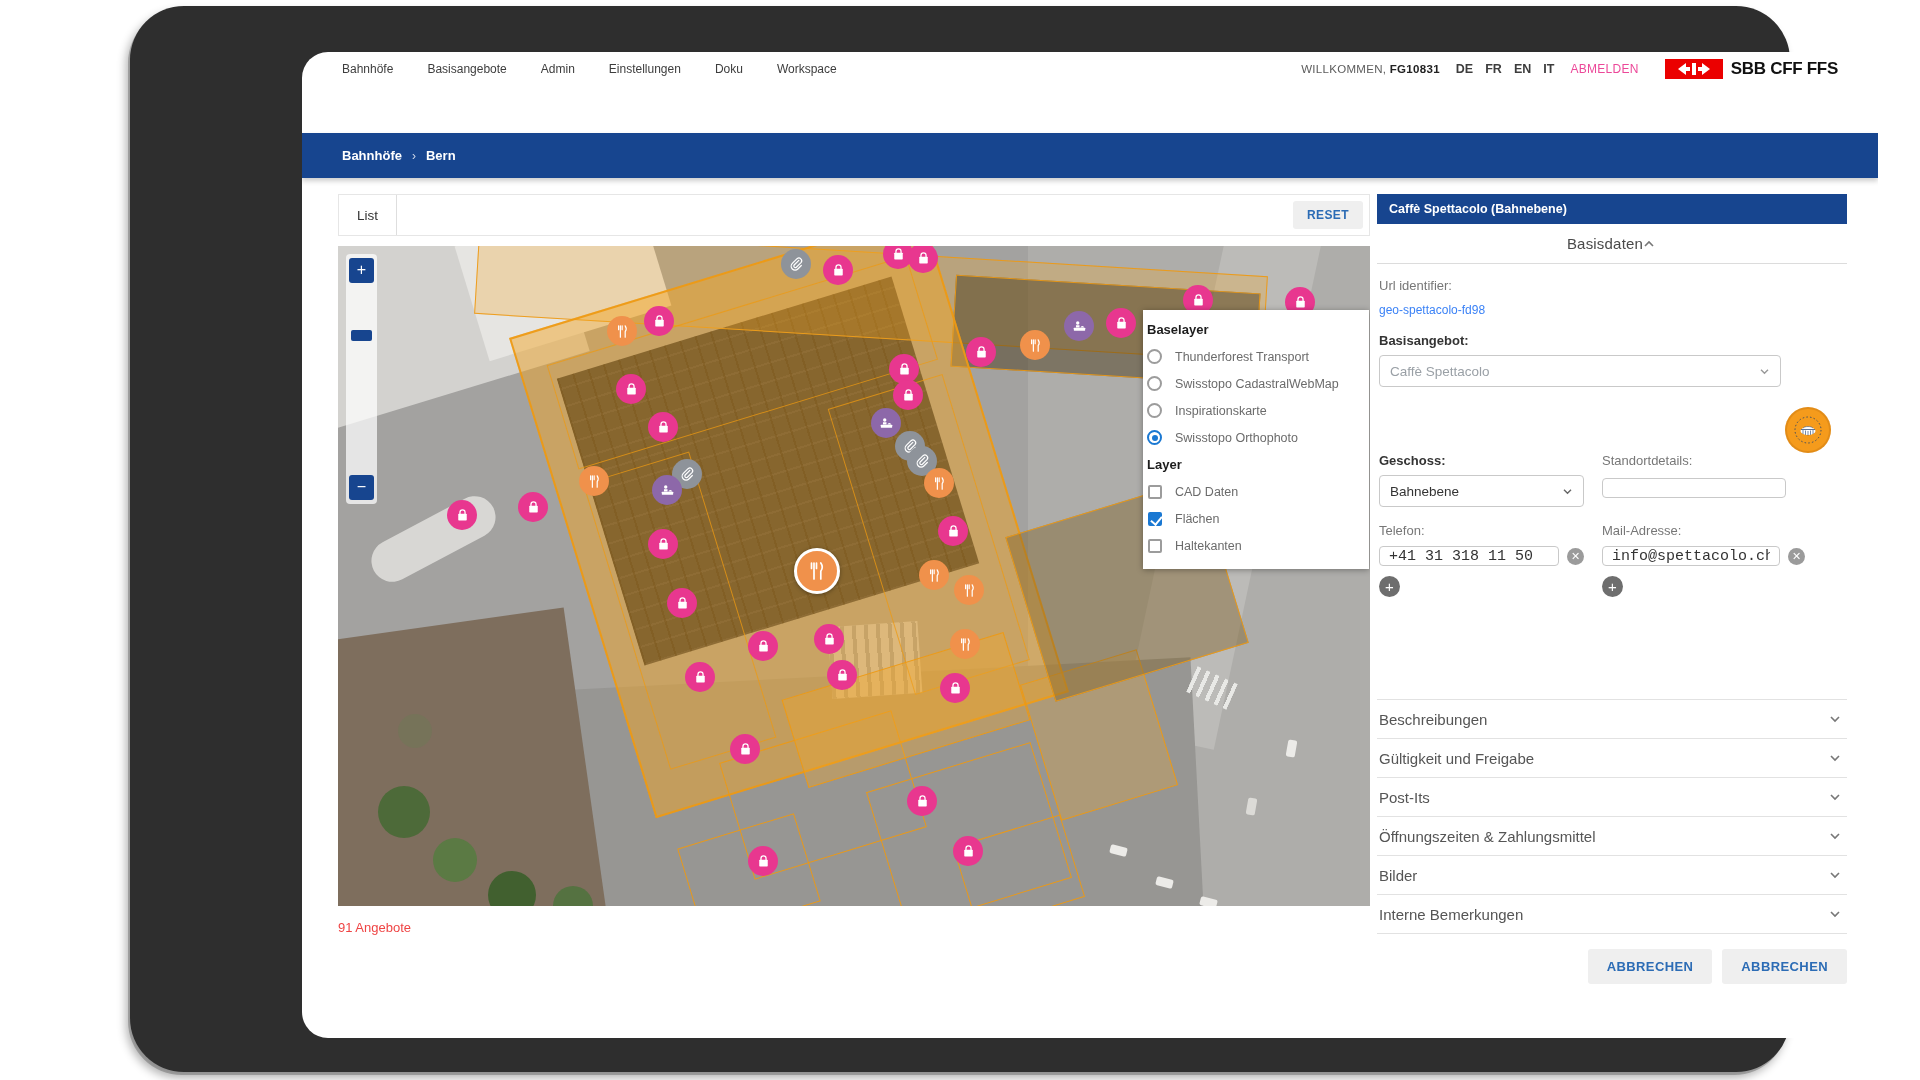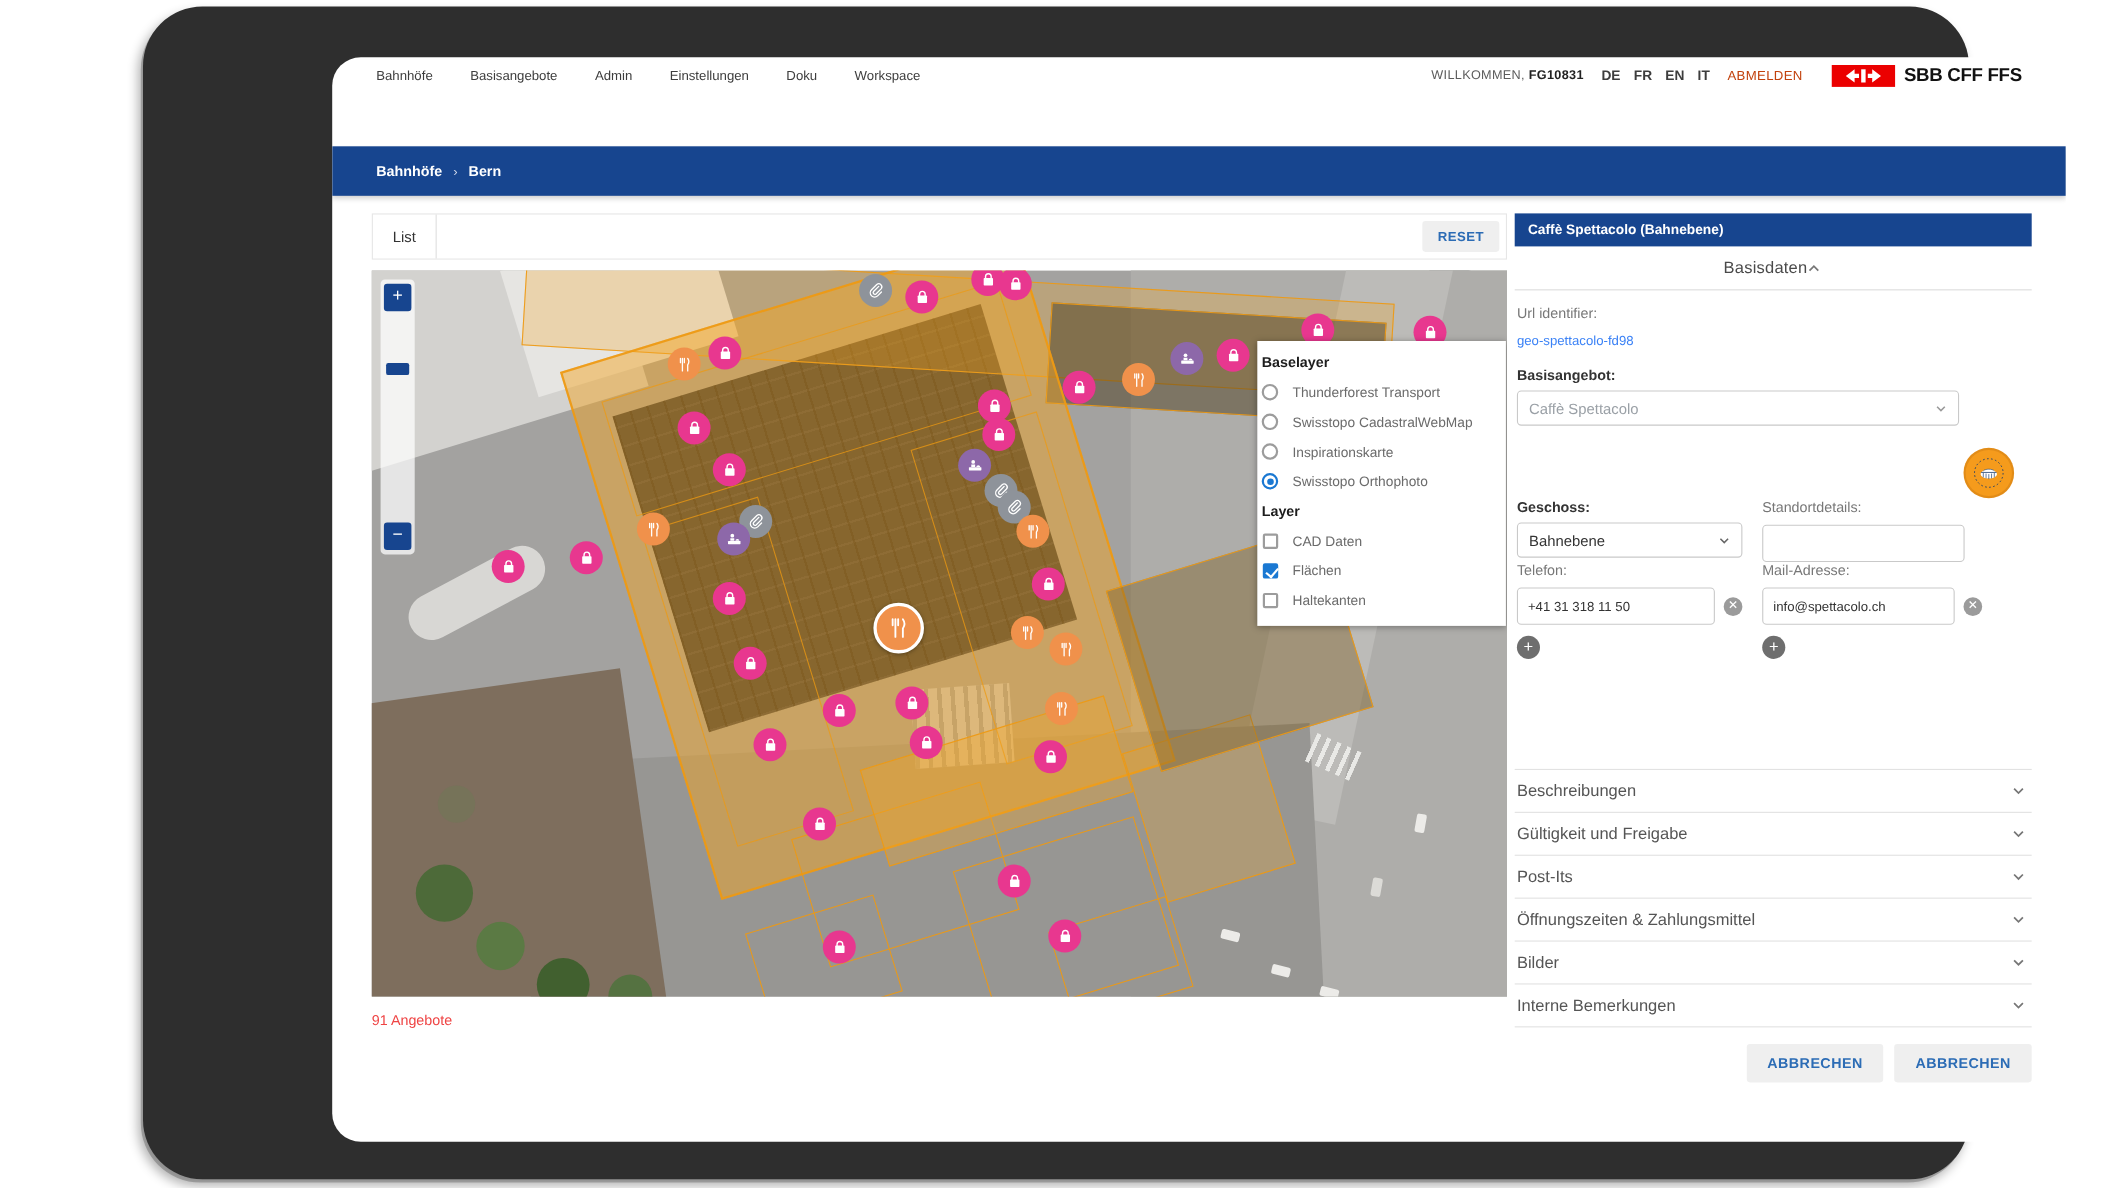--- a/index.html
+++ b/index.html
@@ -15,21 +15,21 @@
   
   .nav1 { position:absolute; left:0; top:0; width:100%; height:34px; display:flex; align-items:center;
           justify-content:space-between; padding:0 40px; }
   .main-nav { display:flex; gap:34px; }
   .nav-link { font-size:12px; color:#3d3d3d; cursor:pointer; }
   .nav-right { display:flex; align-items:center; gap:16px; }
   .welcome { font-size:11.5px; color:#5c5c5c; letter-spacing:.3px; }
   .welcome b { color:#222; }
   .langs { display:flex; gap:12px; align-items:center; }
   .lang { font-size:12.5px; color:#3d3d3d; font-weight:600; cursor:pointer; }
-  .logout { font-size:12px; color:#c2410c; letter-spacing:.3px; cursor:pointer; }
+  .logout { font-size:12px; color:#ec4899; letter-spacing:.3px; cursor:pointer; }
   .brand { display:flex; align-items:center; gap:8px; margin-left:10px; }
   .brand-name { font-size:17px; font-weight:800; color:#111; letter-spacing:-.3px; }
 
   .nav2 { position:absolute; left:0; top:34px; width:100%; height:47px; display:flex; align-items:center;
           gap:38px; padding:0 40px; }
   .tab { font-size:13.5px; color:#333; cursor:pointer; }
   .tab.active { font-weight:700; color:#0f0f0f; }
 
   .breadcrumb { position:absolute; left:0; top:81px; width:100%; height:45px; background:var(--sbb_blue);
                 display:flex; align-items:center; gap:10px; padding:0 40px; z-index:6;
@@ -149,26 +149,26 @@
   .lab { font-size:13px; color:#777; }
   .lab-b { font-size:13px; font-weight:700; color:#333; }
   .urlval { font-size:12px; color:#3b82f6; margin:9px 0 16px; }
   .field { margin-bottom:16px; }
   .field .lab, .field .lab-b { display:block; margin-bottom:7px; }
   .selectbox { height:32px; border:1px solid #c9c9c9; border-radius:4px; background:#fff;
                display:flex; align-items:center; justify-content:space-between; padding:0 10px;
                font-size:13.5px; cursor:pointer; }
   .selectbox .val { color:#333; }
   .selectbox .val.dim { color:#9aa0a6; }
-  .tinput { height:34px; border:1px solid #c9c9c9; border-radius:4px; padding:0 9px; font-size:12px;
-            color:#333; font-family:Liberation Sans, sans-serif; outline:none; background:#fff; }
+  .tinput { height:20px; border:1px solid #c9c9c9; border-radius:4px; padding:0 9px; font-size:15px;
+            color:#333; font-family:Liberation Mono, monospace; outline:none; background:#fff; }
   .zrow { display:flex; align-items:flex-start; }
   .badge { width:46px; height:46px; border-radius:50%; background:#f59b1c; margin:4px 14px 0 auto;
            display:flex; align-items:center; justify-content:center; box-shadow:inset 0 0 0 2px rgba(120,60,0,.15); }
-  .grid2 { display:flex; gap:18px; }
+  .grid2 { display:flex; gap:18px; margin-bottom:16px; }
   .colL { width:205px; flex:none; }
   .colR { width:190px; flex:none; }
   .inrow { display:flex; align-items:center; gap:8px; }
   .xbtn { width:17px; height:17px; border-radius:50%; background:#9b9b9b; color:#fff; border:none;
           font-size:11px; line-height:1; display:flex; align-items:center; justify-content:center;
           cursor:pointer; flex:none; padding:0; }
   .plusrow { display:flex; gap:0; margin-top:10px; }
   .plusbtn { width:21px; height:21px; border-radius:50%; background:#6e6e6e; color:#fff; border:none;
              font-size:15px; line-height:1; display:flex; align-items:center; justify-content:center;
              cursor:pointer; padding:0 0 1px; }

